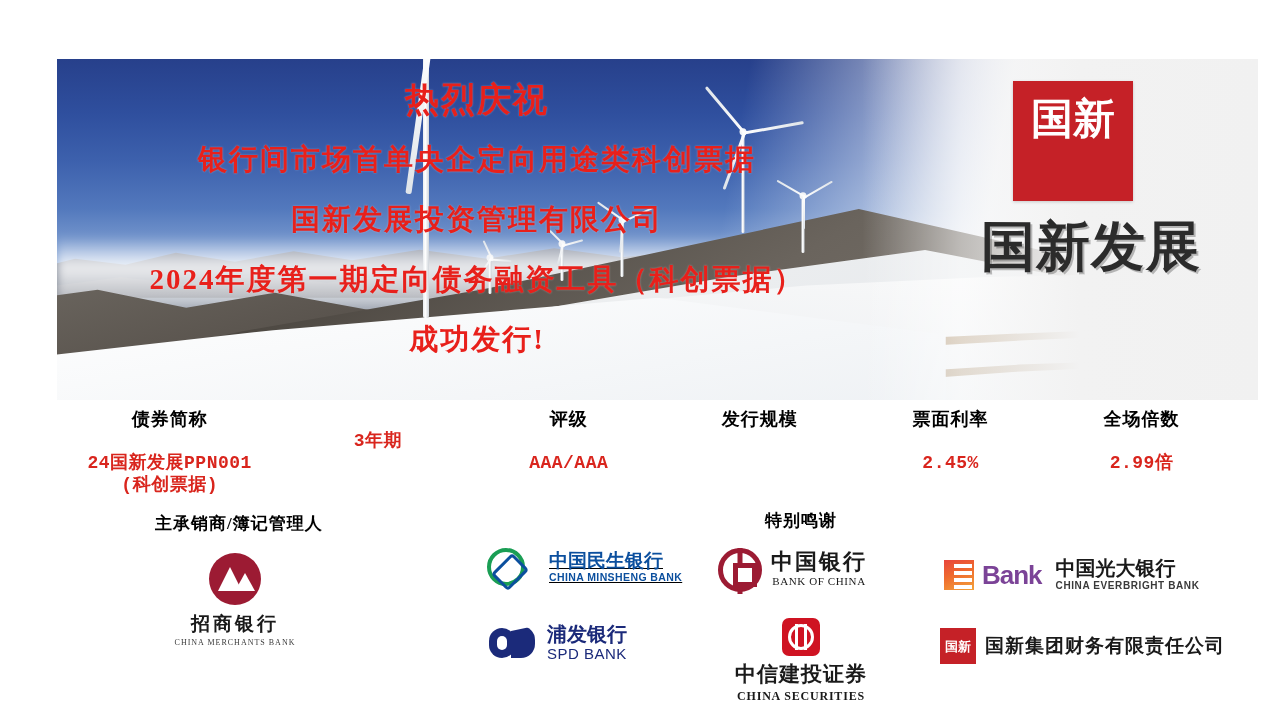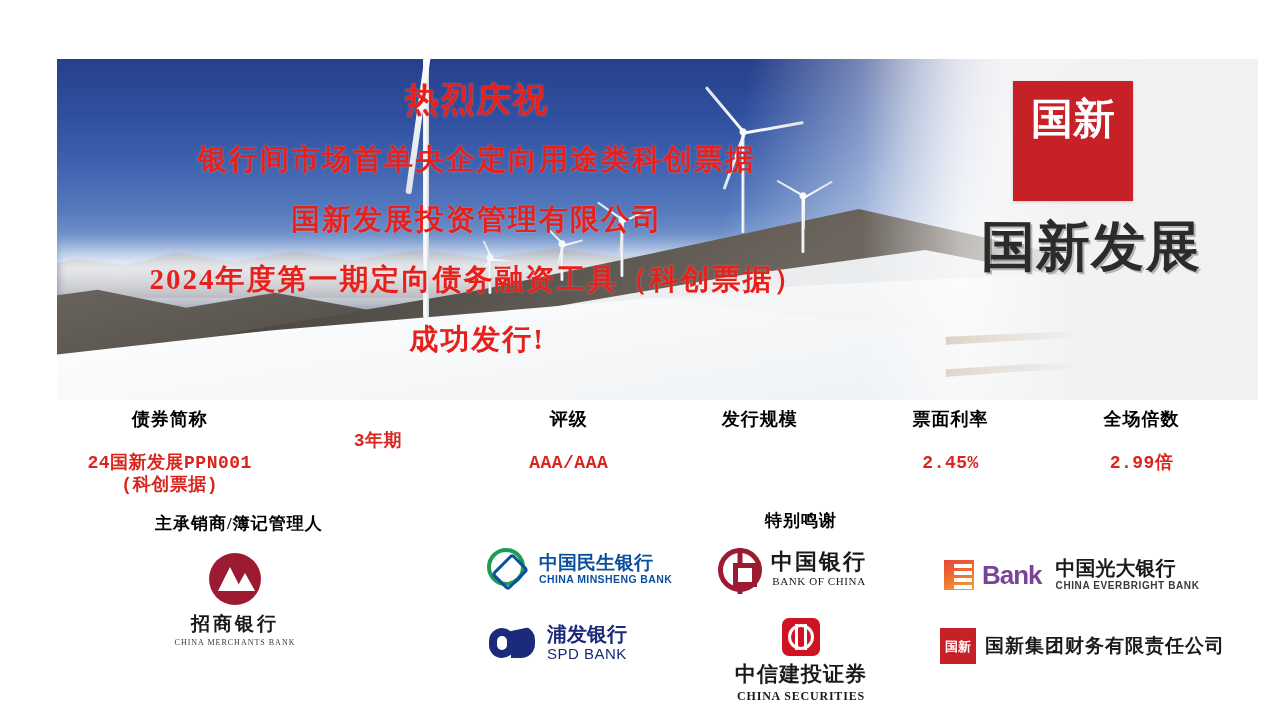--- a/index.html
+++ b/index.html
@@ -243,21 +243,21 @@
   #cmb .cn{
     margin-top:6px;font-weight:bold;font-size:19px;letter-spacing:3px;color:#1a1a1a;
     font-family:"Liberation Serif","DejaVu Serif",serif;
   }
   #cmb .en{
     margin-top:1px;font-size:8px;letter-spacing:1px;color:#3a3a3a;
     font-family:"Liberation Serif","DejaVu Serif",serif;
   }
 
   
-  #cmbc{position:absolute;left:487px;top:548px;display:flex;align-items:flex-end;gap:14px;}
+  #cmbc{position:absolute;left:487px;top:548px;display:flex;align-items:center;gap:24px;text-decoration:underline;}
   #cmbc .mark{
     width:38px;height:38px;border-radius:50%;
     border:4px solid #1a9e54;box-sizing:border-box;position:relative;
   }
   #cmbc .mark .inner{
     position:absolute;left:7px;top:5px;width:18px;height:24px;
     border:3px solid #0b4f9e;border-radius:4px;transform:rotate(45deg);
   }
   #cmbc .txt .cn{
     font-weight:bold;font-size:19px;color:#0b4f9e;letter-spacing:0;line-height:20px;

